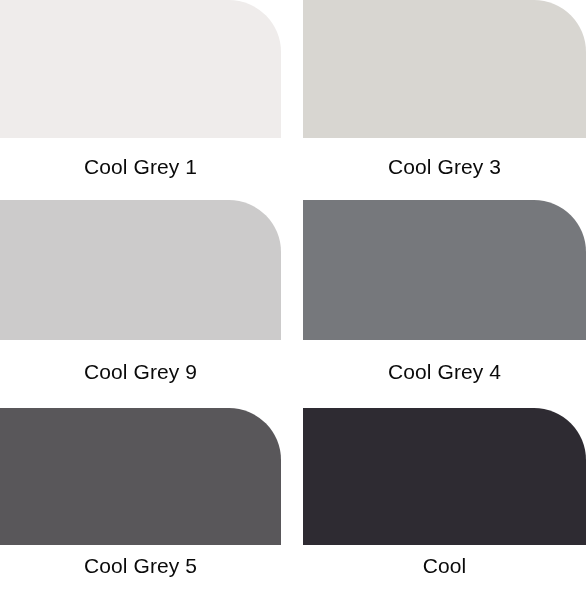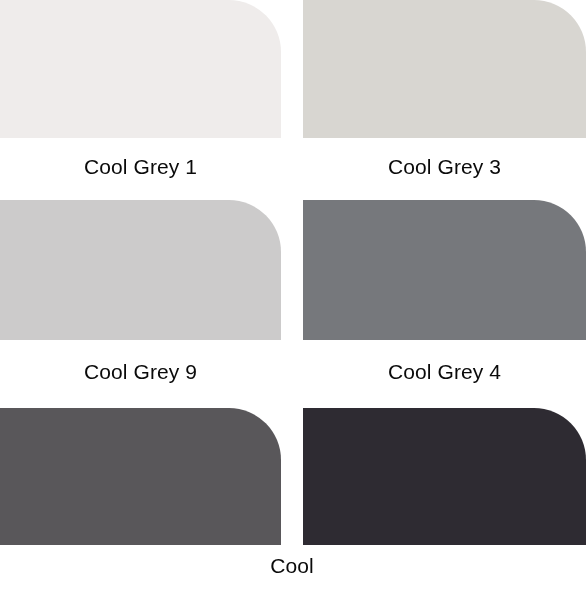--- a/index.html
+++ b/index.html
@@ -90,17 +90,18 @@
     <div class="swatch-label">Cool Grey 4</div>
 
     <div class="swatch-cell">
       <div class="swatch-chip" style="background-color: rgb(89, 87, 90);"></div>
     </div>
     <div class="col-gap"></div>
     <div class="swatch-cell">
       <div class="swatch-chip" style="background-color: rgb(46, 43, 50);"></div>
     </div>
 
+    <div class="swatch-label">Cool Grey 5</div>
     <div class="col-gap"></div>
     <div class="swatch-label">Cool</div>
 
   </div>
 </div>
 
 </body></html>

